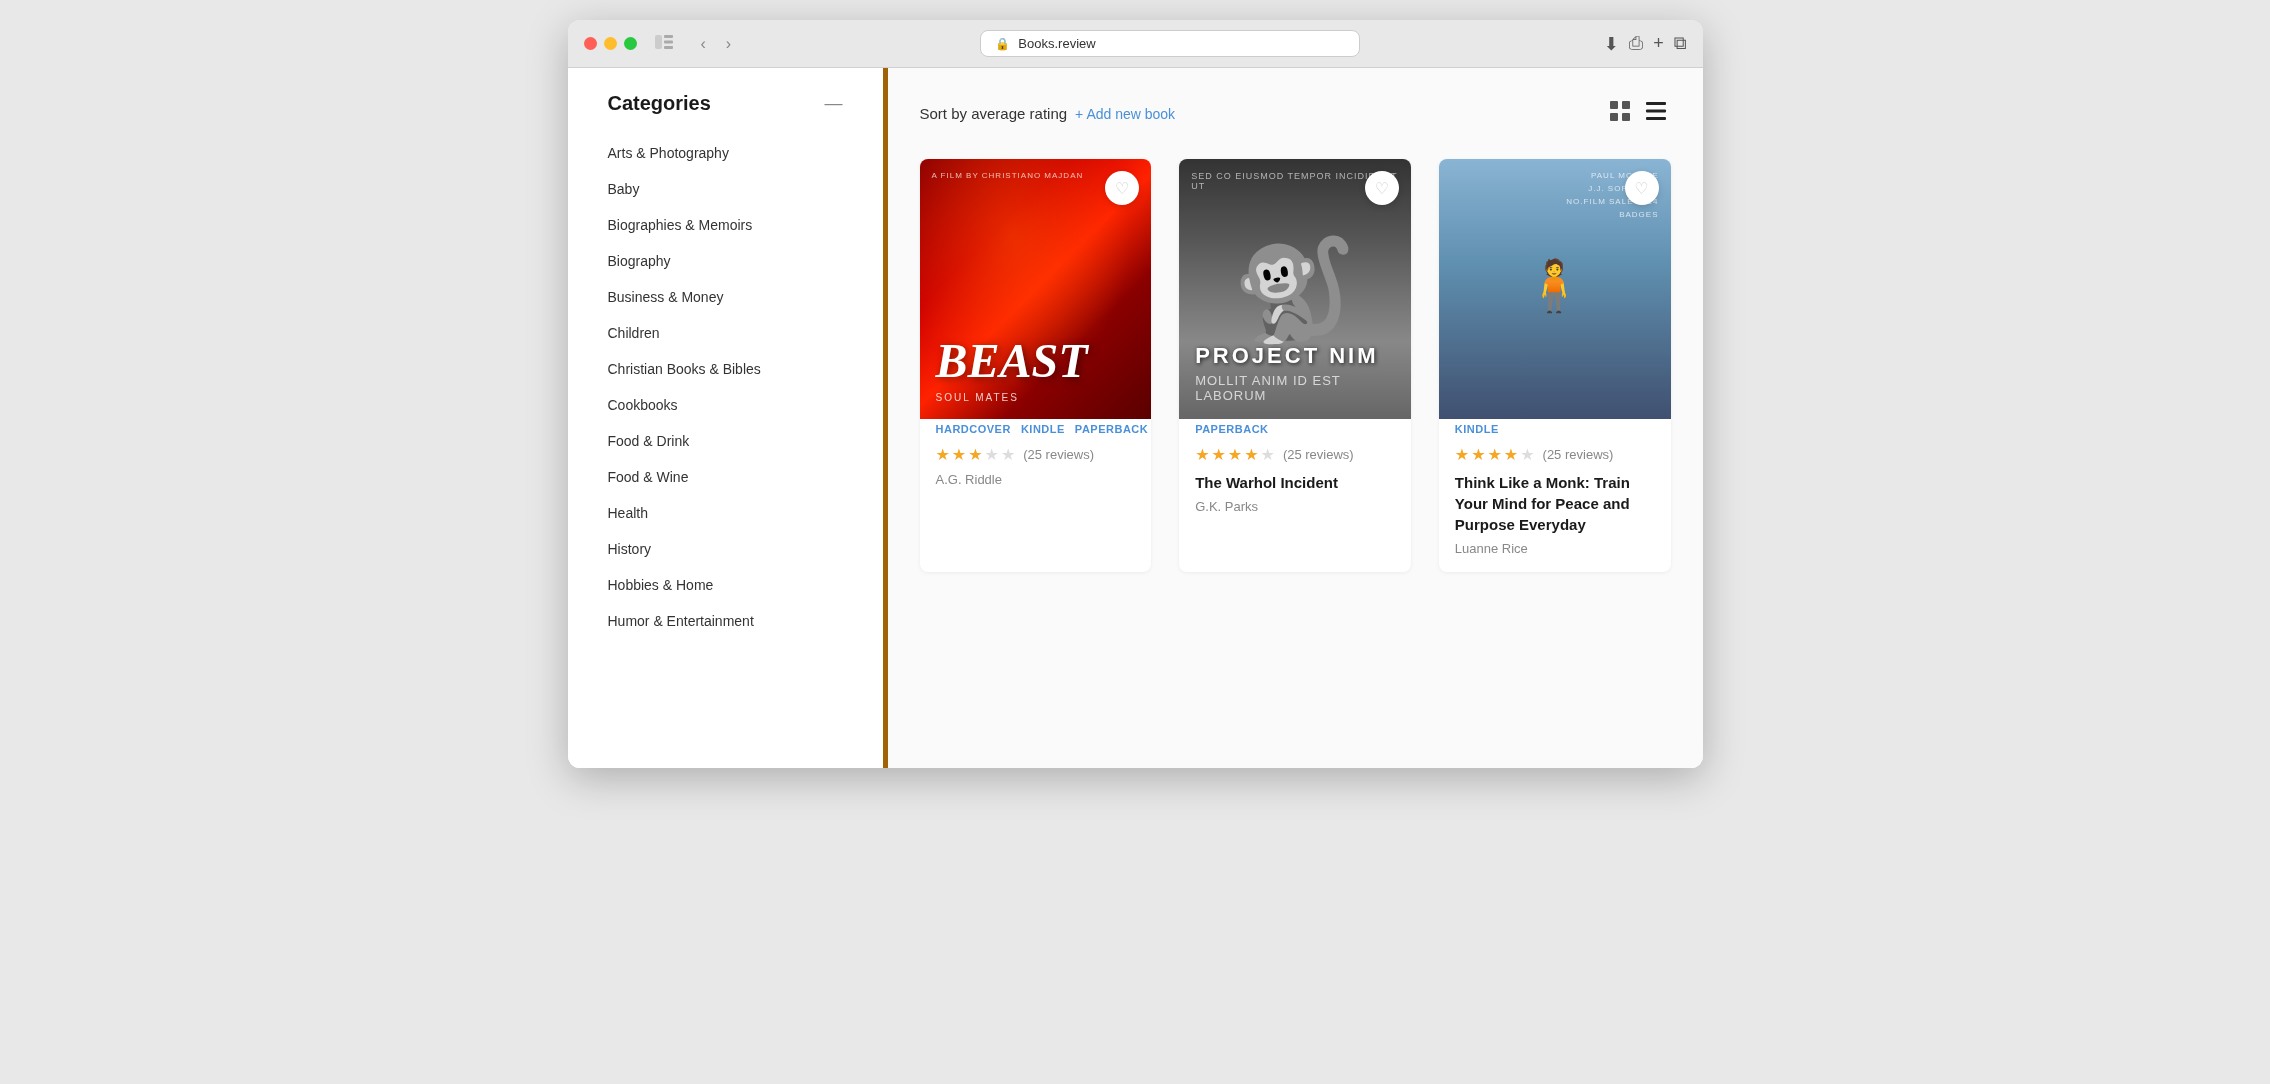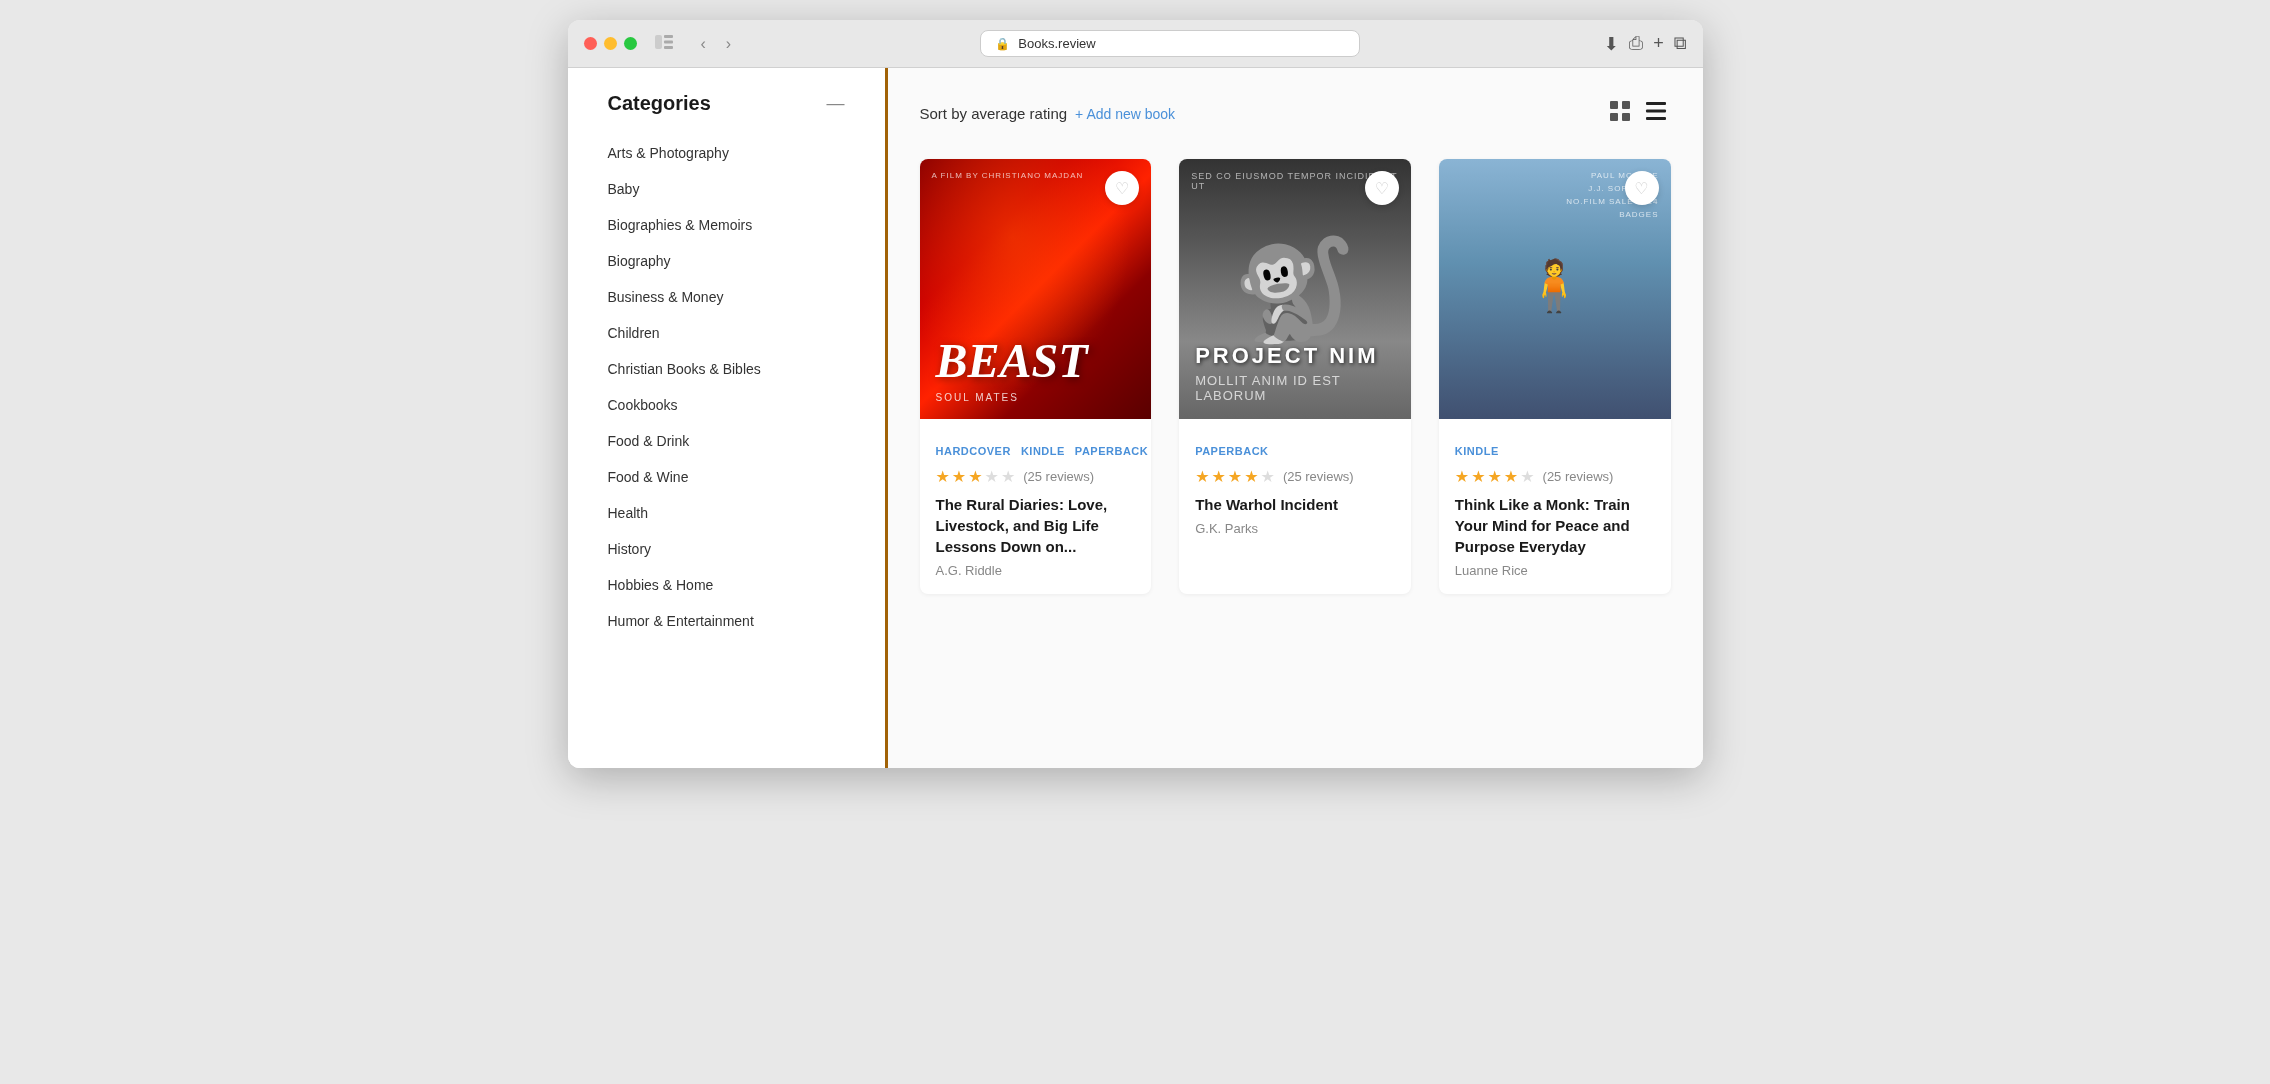--- a/index.html
+++ b/index.html
@@ -108,21 +108,21 @@
     .browser-body {
       display: flex;
       background: white;
       min-height: 700px;
     }
 
     
     .sidebar {
       width: 320px;
       min-width: 320px;
-      border-right: 3px solid #a16207;
+      border-right: 5px solid #a16207;
       padding: 24px 0 24px 0;
       background: white;
     }
 
     .sidebar-header {
       display: flex;
       justify-content: space-between;
       align-items: center;
       padding: 0 40px 20px 40px;
     }
@@ -395,21 +395,21 @@
       display: flex;
       align-items: center;
       justify-content: center;
       font-size: 16px;
       color: #ccc;
       box-shadow: 0 2px 6px rgba(0,0,0,0.15);
       z-index: 5;
     }
 
     .book-info {
-      padding: 26px 16px 16px;
+      padding: 4px 16px 16px;
     }
 
     .book-formats {
       display: flex;
       gap: 10px;
       margin-bottom: 10px;
     }
 
     .format-tag {
       font-size: 11px;
@@ -598,21 +598,20 @@
             <div class="book-rating">
               <div class="stars">
                 <span class="star">★</span>
                 <span class="star">★</span>
                 <span class="star">★</span>
                 <span class="star empty">★</span>
                 <span class="star empty">★</span>
               </div>
               <span class="review-count">(25 reviews)</span>
             </div>
-            <div class="book-title">The Rural Diaries: Love, Livestock, and Big Life Lessons Down on...</div>
             <div class="book-author">A.G. Riddle</div>
           </div>
         </div>
 
         <div class="book-card">
           <div class="book-cover-wrapper">
             <div class="cover-nim">
               <div class="cover-nim-face">🐒</div>
               <div class="cover-nim-toptext">SED CO EIUSMOD TEMPOR INCIDIDUNT UT</div>
               <div style="position:relative;z-index:2">

